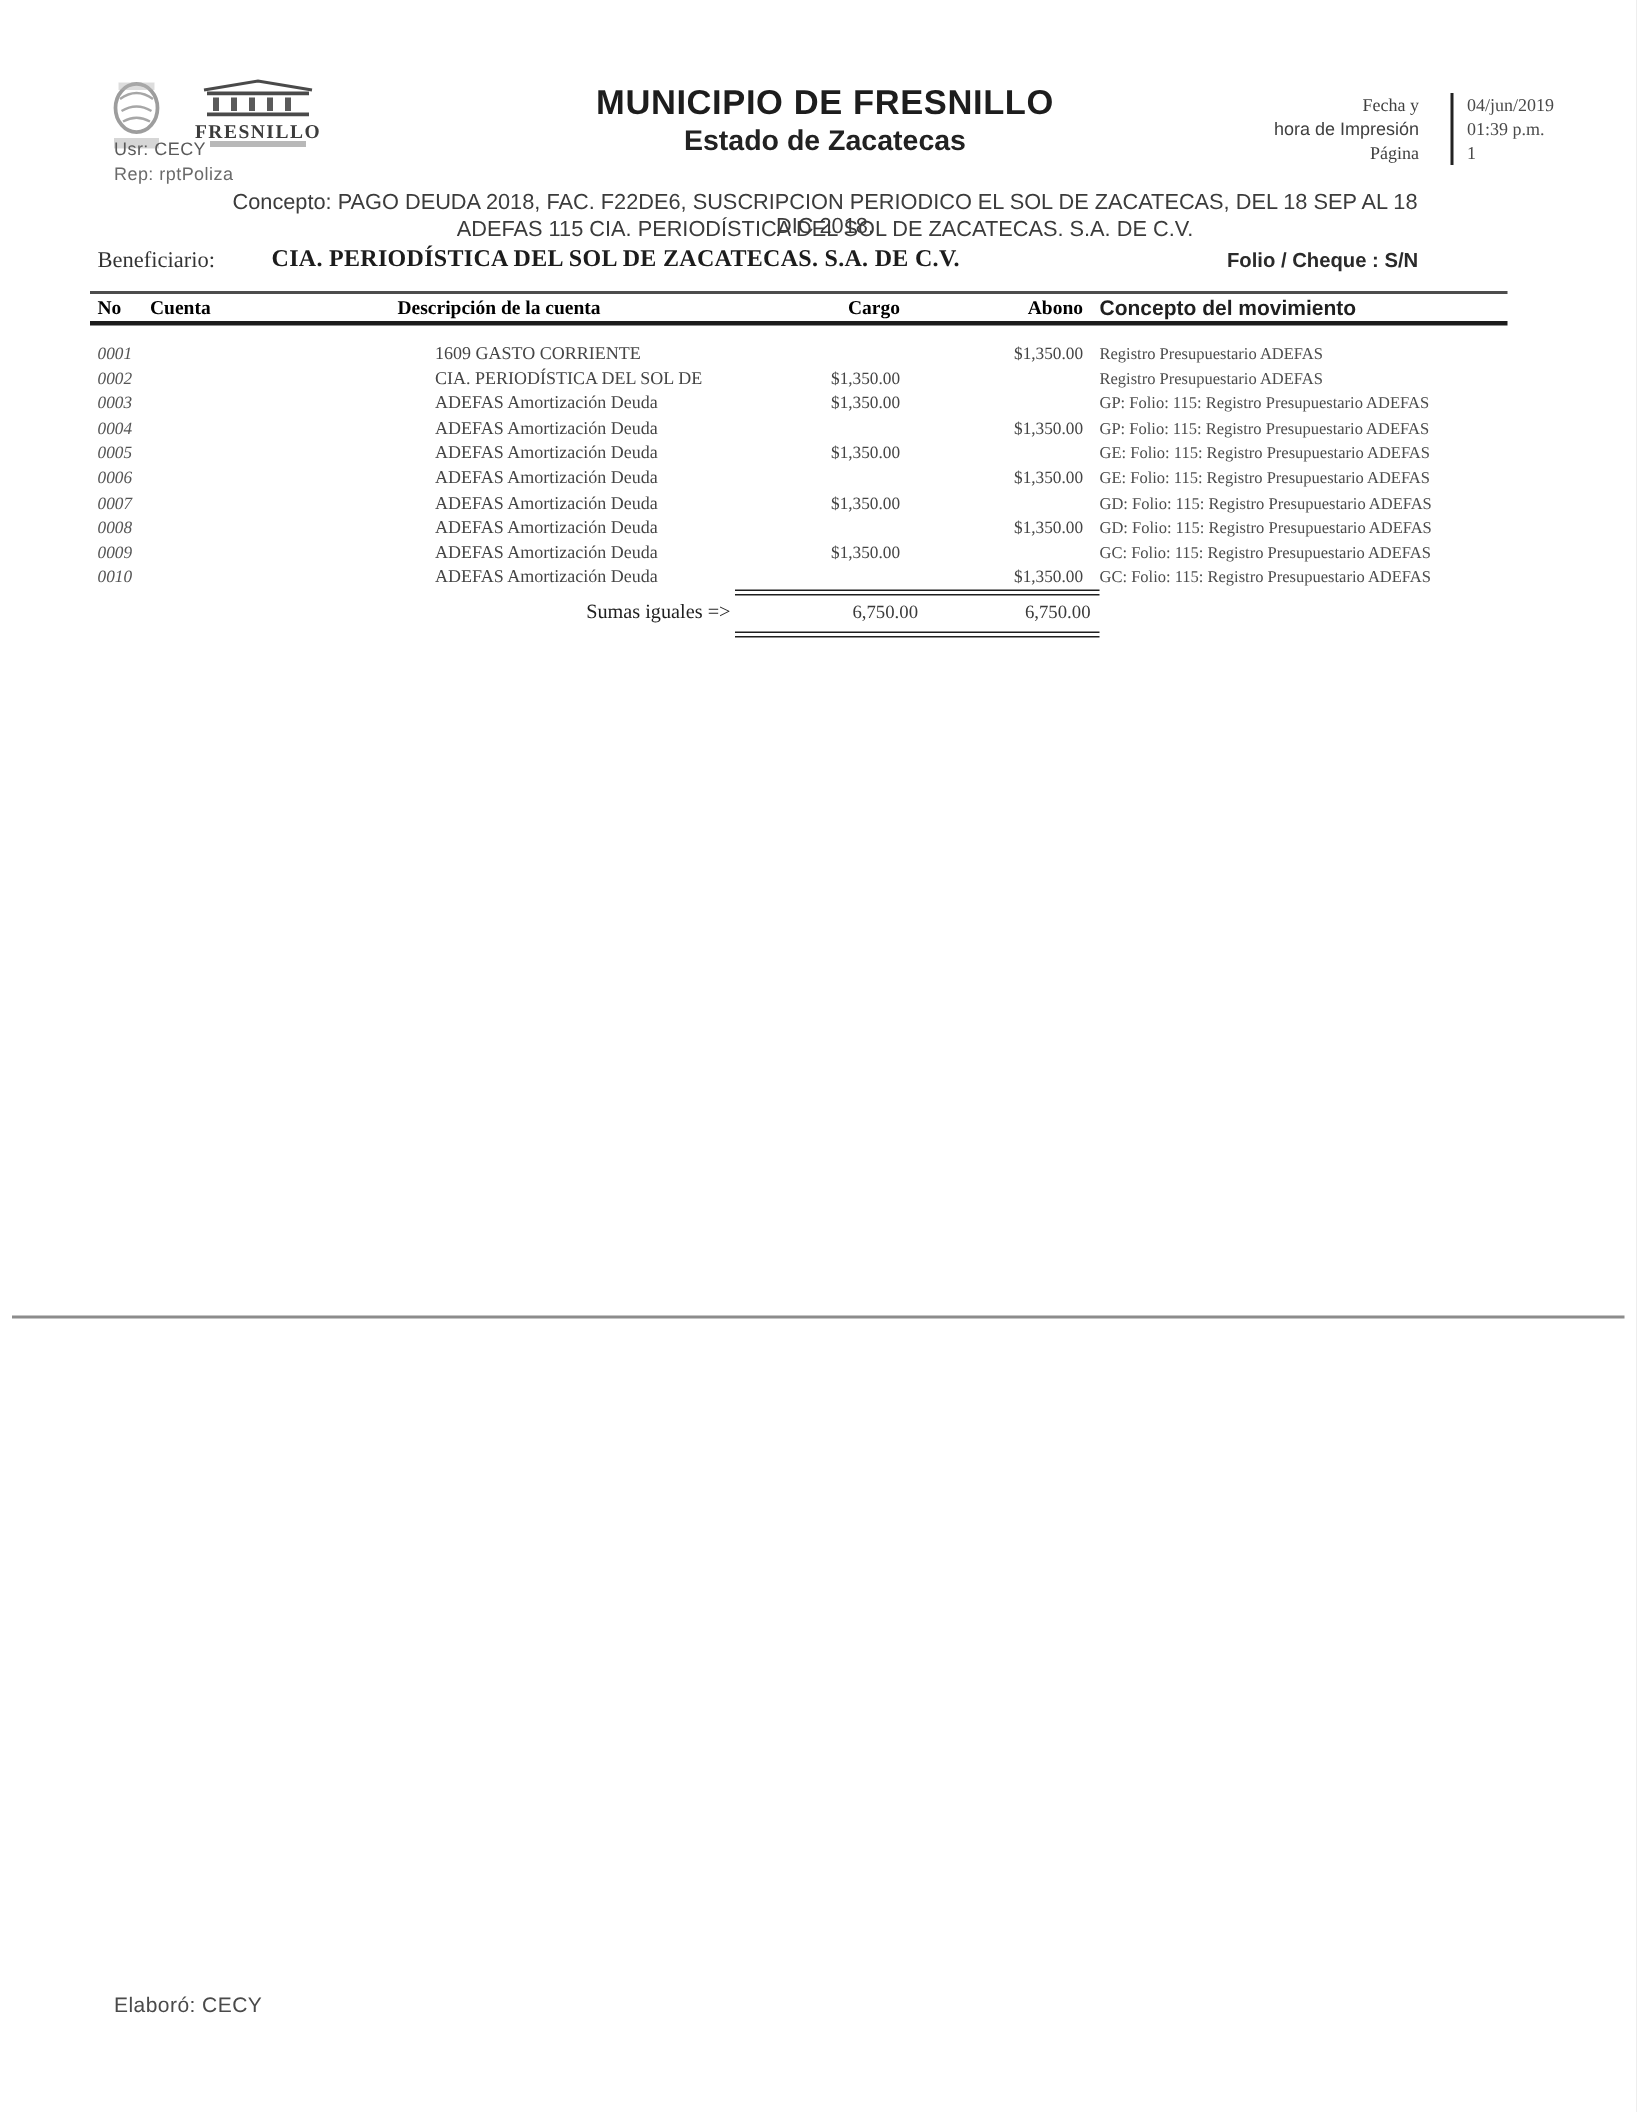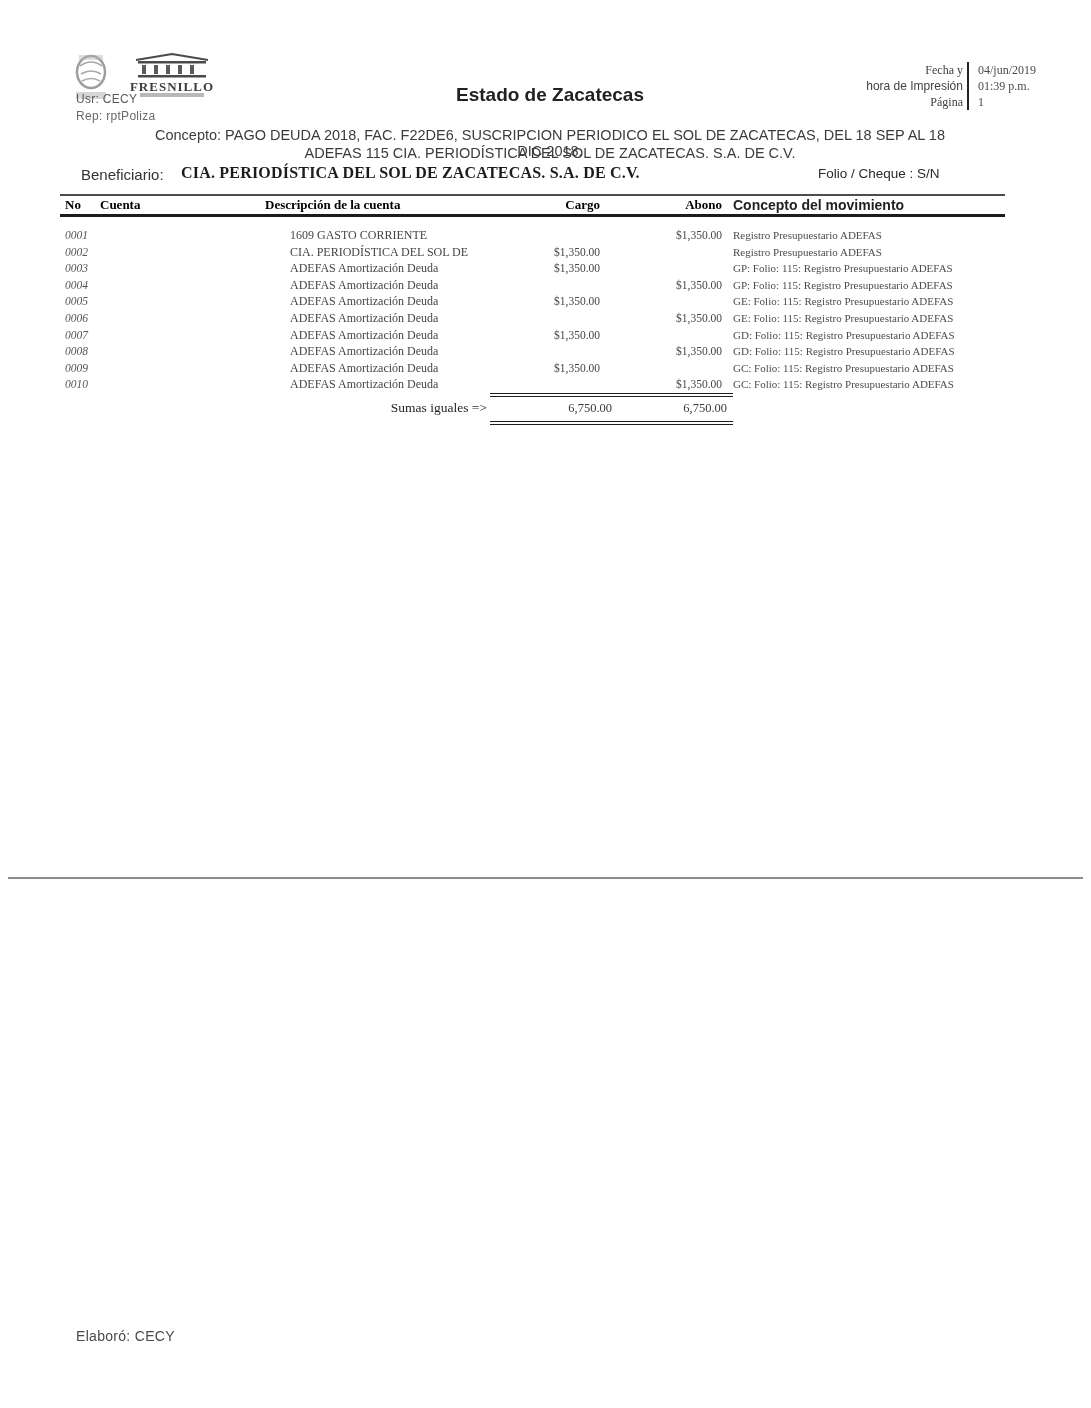--- a/index.html
+++ b/index.html
@@ -21,33 +21,33 @@
   .rep { left:76px; top:109px; font-size:12px; color:#6a6a6a; letter-spacing:.3px; }
 
   
   .center-block { left:150px; width:800px; text-align:center; }
   .title    { top:55px;  font-size:23px; font-weight:bold; color:#1d1d1d; letter-spacing:.4px; }
   .subtitle { top:84px;  font-size:19px; font-weight:bold; color:#222; }
   .poliza   { top:106px; font-size:16px; color:#2e2e2e; white-space:pre; }
 
   
   .printinfo { right:55px; top:62px; display:flex; align-items:stretch; }
-  .pi-labels { text-align:right; padding-right:4px; font-size:12px; color:#3f3f3f; line-height:16px; }
+  .pi-labels { text-align:right; padding-right:21px; font-size:12px; color:#3f3f3f; line-height:16px; }
   .pi-labels .l1 { font-family:"Liberation Serif", serif; }
   .pi-labels .l3 { font-family:"Liberation Serif", serif; }
   .pi-values { border-left:2.5px solid #232323; padding-left:9px; font-size:12px; color:#4a4a4a; line-height:16px; font-family:"Liberation Serif", serif; }
 
   
   .concepto1 { top:127px; font-size:14.5px; color:#3b3b3b; }
   .concepto2 { top:145px; font-size:14.5px; color:#3b3b3b; }
 
   
-  .benef-label { left:81px;  top:166px; font-size:15px; color:#333; font-family:Liberation Sans, sans-serif; }
+  .benef-label { left:65px;  top:166px; font-size:15px; color:#333; font-family:Liberation Serif, serif; }
   .benef-value { left:181px; top:164px; font-size:16px; font-weight:bold; color:#1c1c1c; font-family:"Liberation Serif", serif; letter-spacing:.2px; }
-  .folio { left:818px; top:166px; font-size:13.5px; font-weight:normal; color:#2a2a2a; }
+  .folio { left:818px; top:166px; font-size:13.5px; font-weight:bold; color:#2a2a2a; }
 
   
   .rule-top   { left:60px; top:194px; width:945px; height:1.5px; background:#4d4d4d; }
   .rule-thick { left:60px; top:214px; width:945px; height:3px;  background:#1c1c1c; }
 
   
   .th { top:197px; font-size:13px; font-weight:bold; color:#000000; font-family:"Liberation Serif", serif; }
   .th-no     { left:65px; }
   .th-cuenta { left:100px; }
   .th-desc   { left:265px; }
@@ -106,20 +106,21 @@
       <rect x="60" y="13" width="4" height="9" fill="#5a5a5a"></rect>
       <rect x="8" y="23" width="68" height="2.5" fill="#4a4a4a"></rect>
     </svg>
     <div class="fl-name">FRESNILLO</div>
     <span class="fl-sub"></span>
   </div>
 
   <div class="abs usr">Usr: CECY</div>
   <div class="abs rep">Rep: rptPoliza</div>
 
+  <div class="abs center-block title">MUNICIPIO DE FRESNILLO</div>
   <div class="abs center-block subtitle">Estado de Zacatecas</div>
 
   <div class="abs printinfo">
     <div class="pi-labels">
       <div class="l1">Fecha y</div>
       <div class="l2">hora de Impresión</div>
       <div class="l3">Página</div>
     </div>
     <div class="pi-values">
       <div>04/jun/2019</div>

